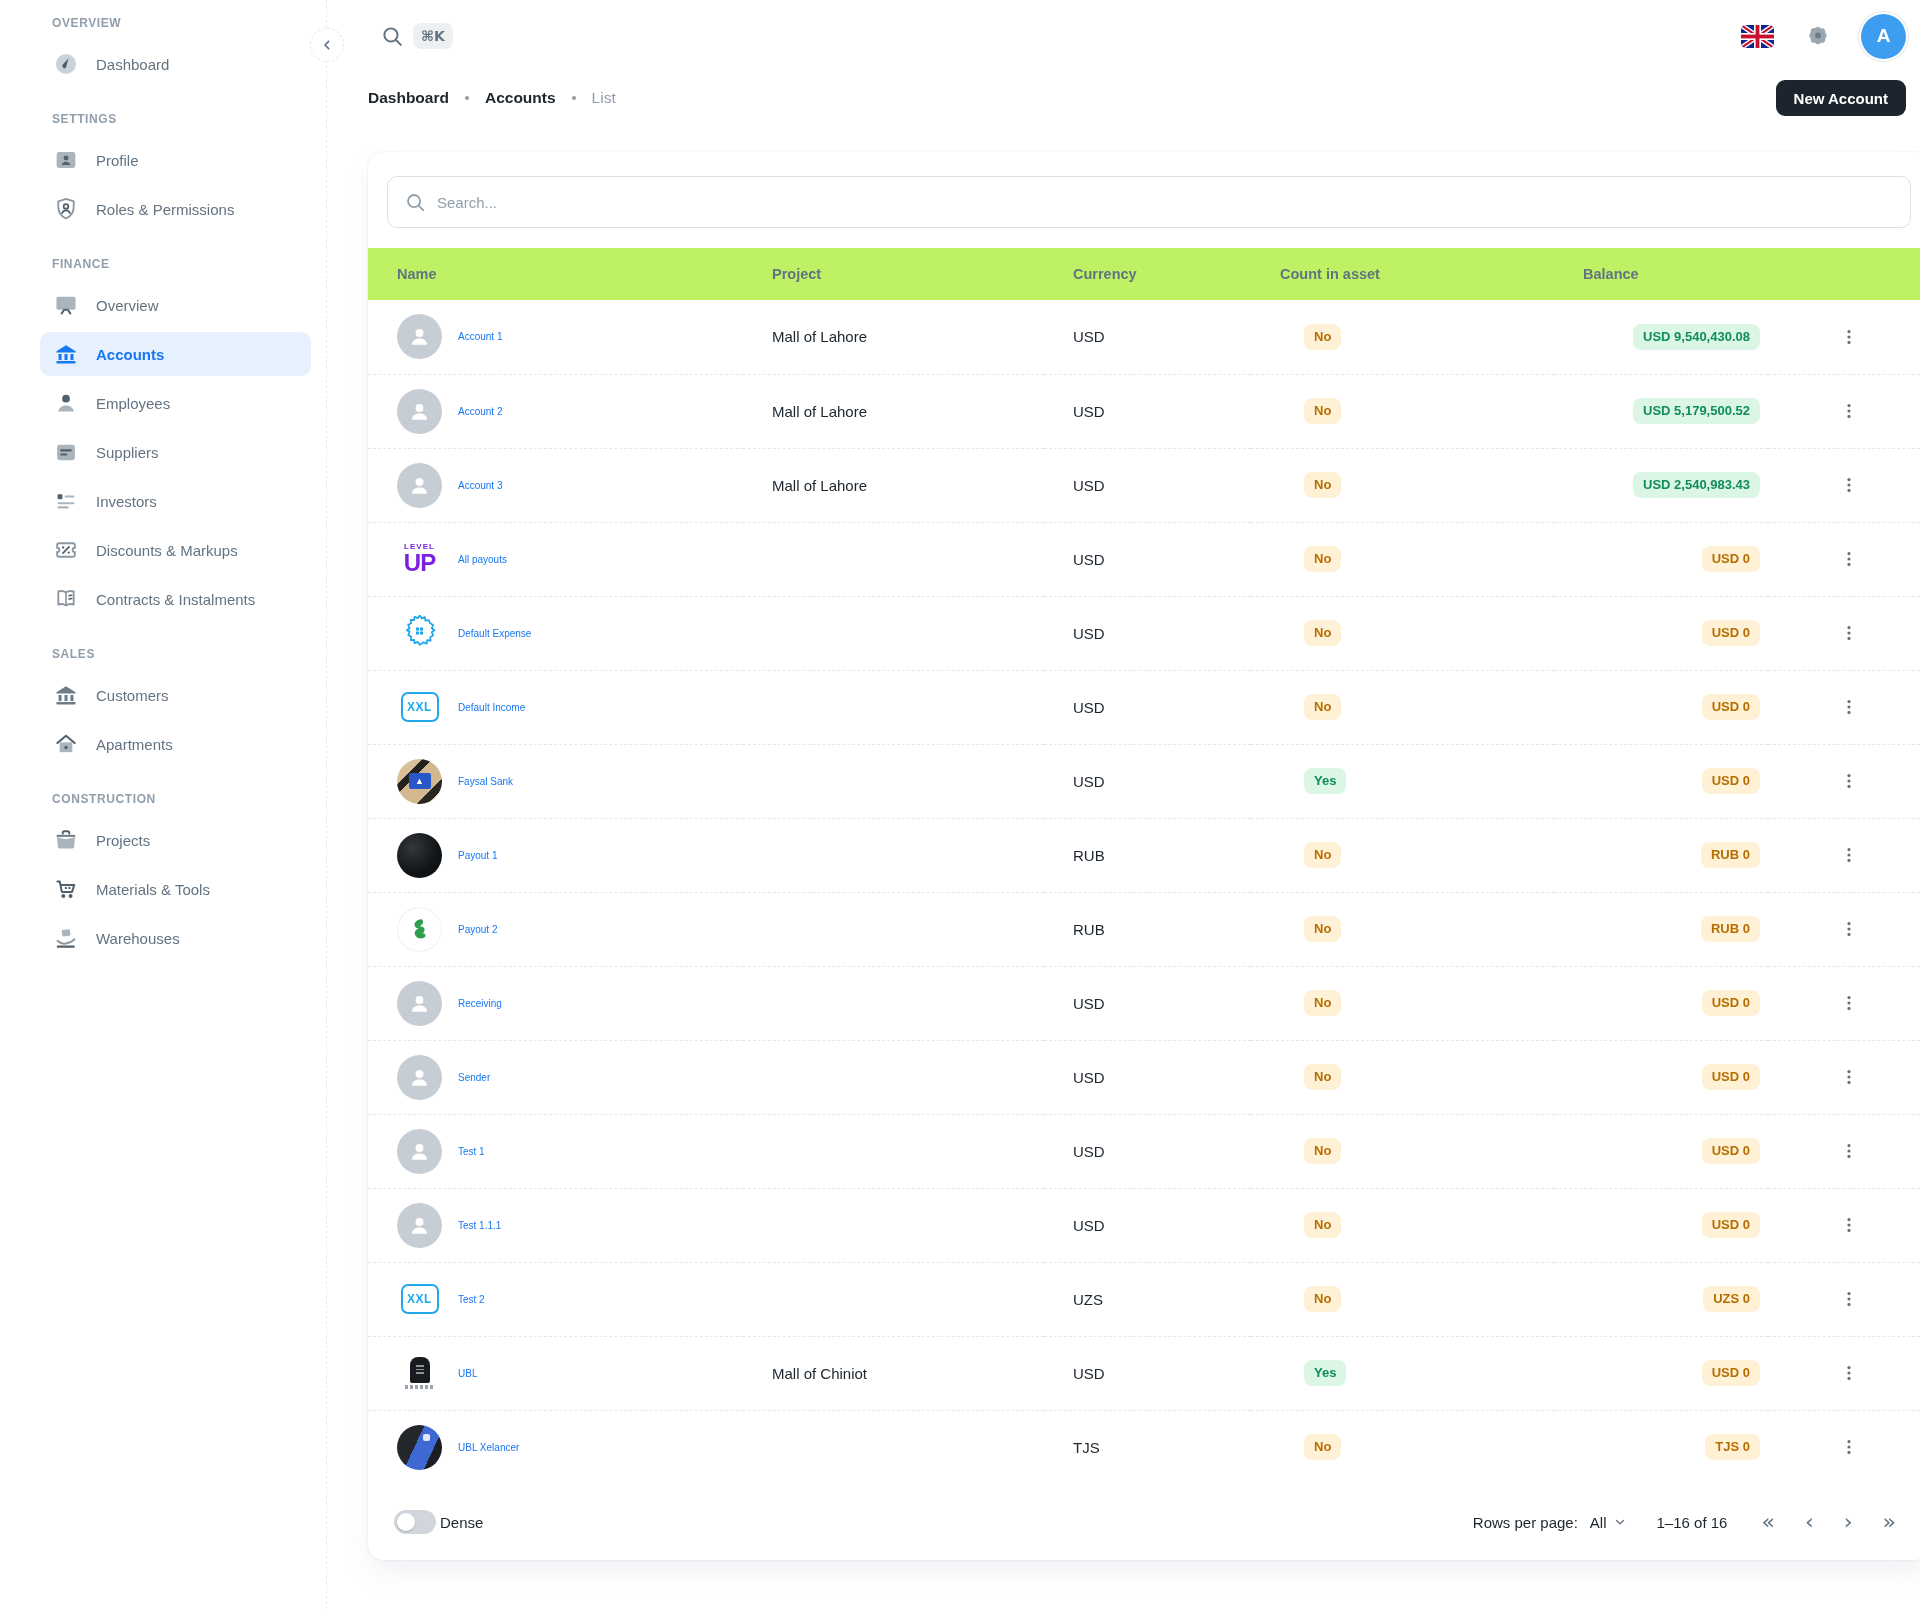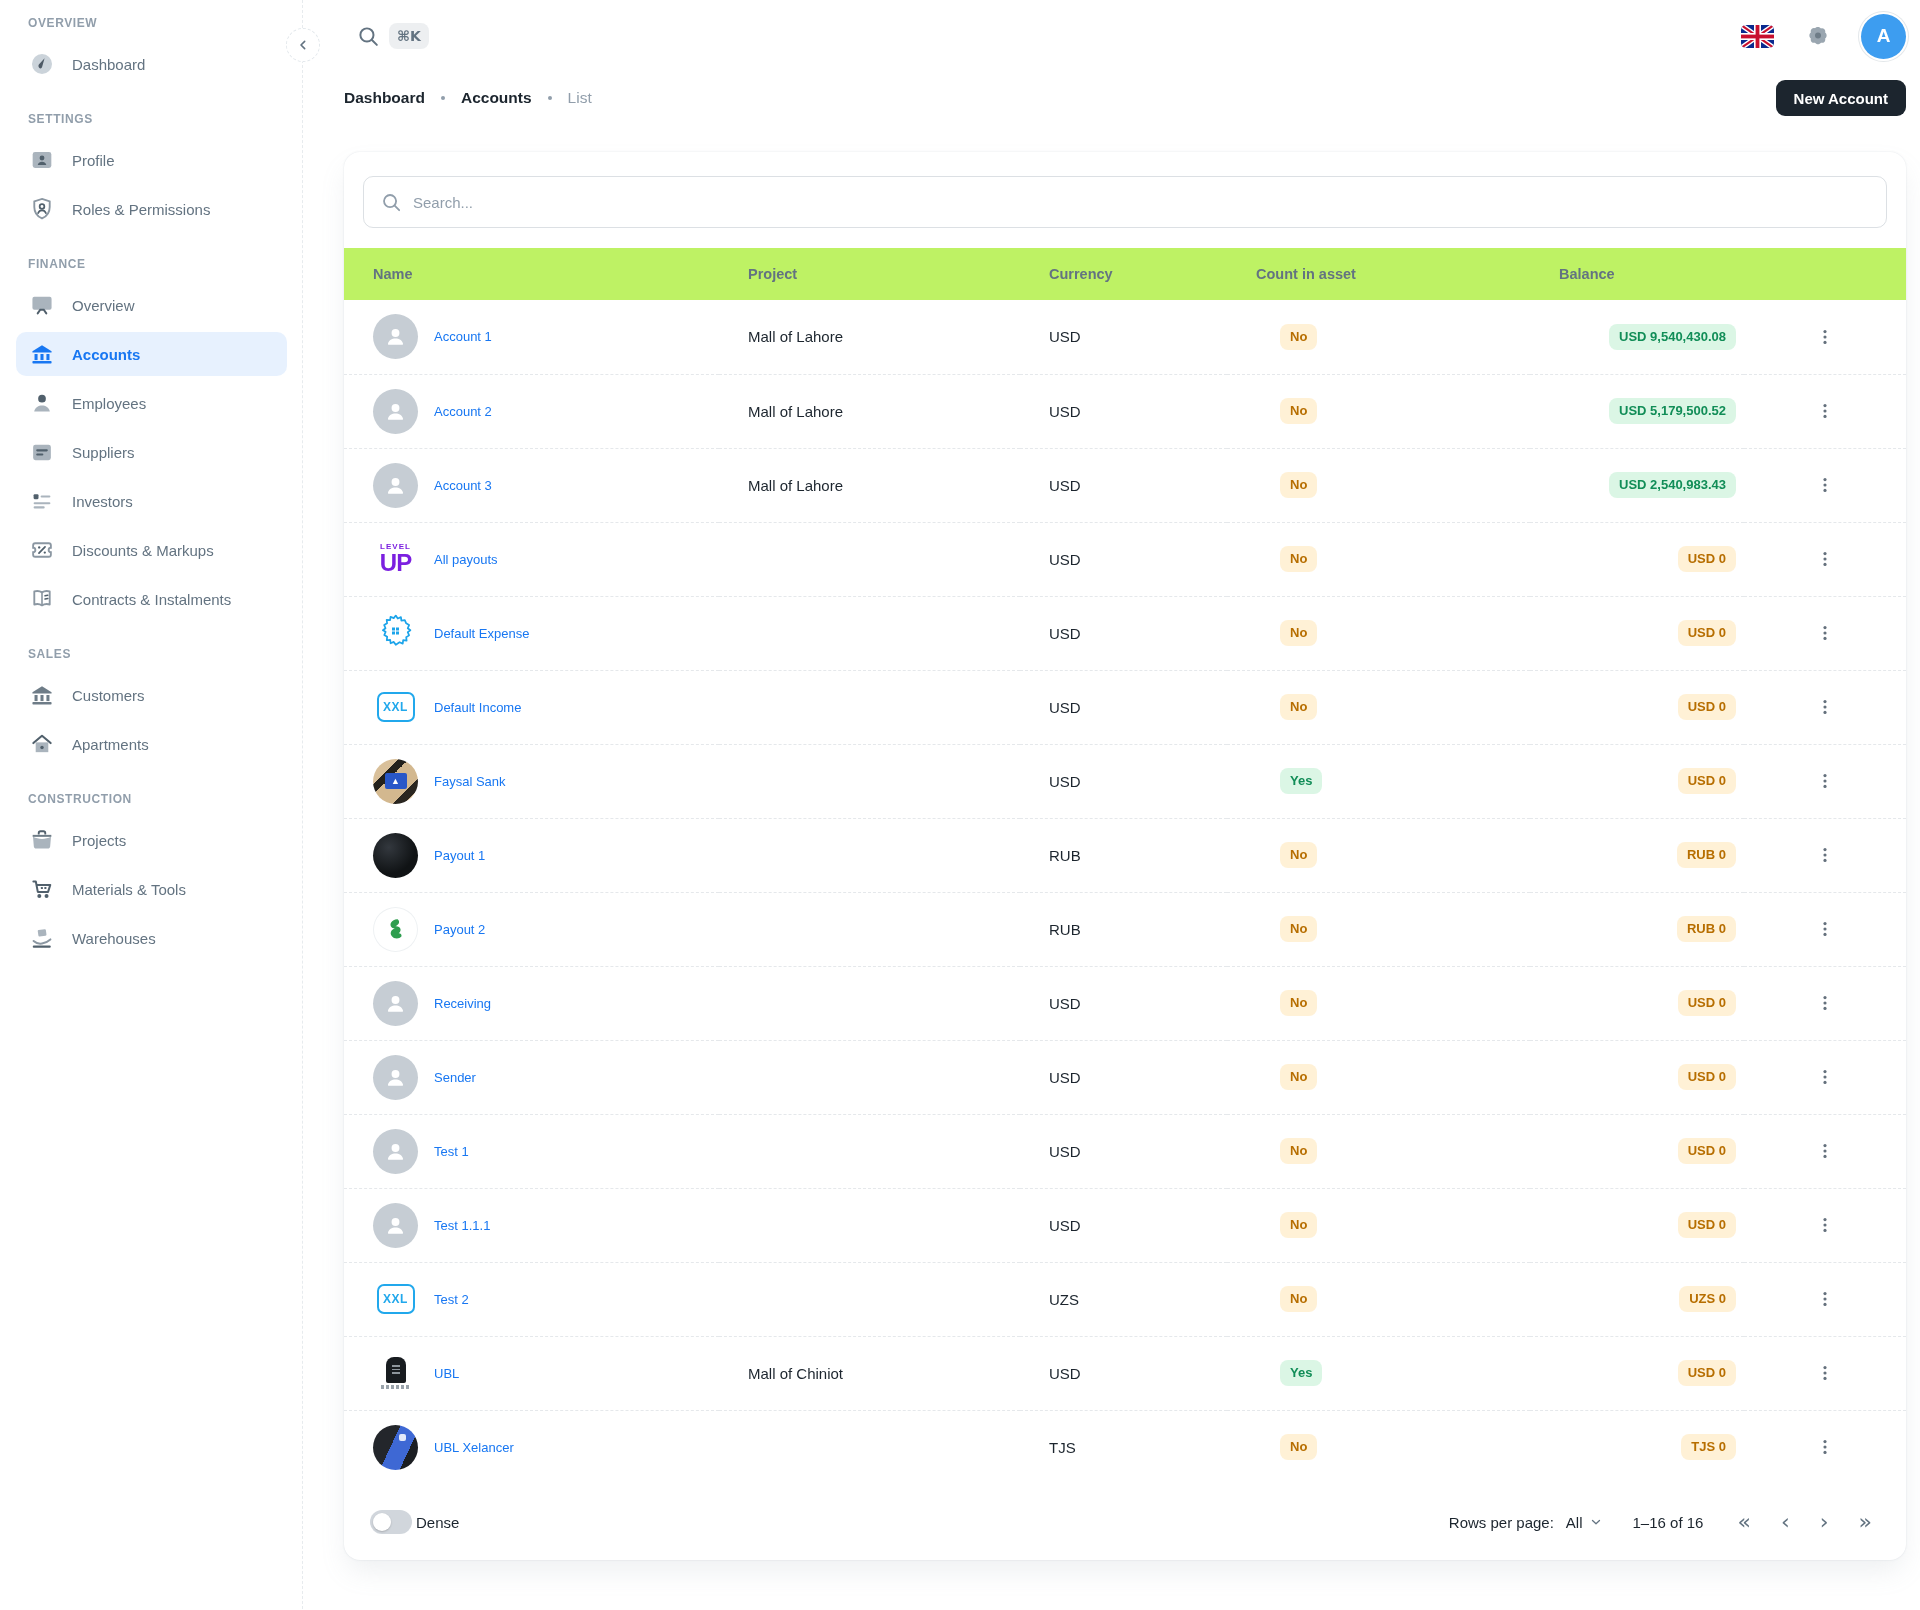--- a/index.html
+++ b/index.html
@@ -3,21 +3,21 @@
 <meta charset="utf-8">
 <style>
   * { margin:0; padding:0; box-sizing:border-box; }
   html,body { width:1920px; height:1610px; }
   body {
     font-family:"Liberation Sans","DejaVu Sans",sans-serif;
     background:#ffffff; color:#1C252E; display:flex; overflow:hidden;
     -webkit-font-smoothing:antialiased;
   }
   
-  .sidebar { width:303px; flex:0 0 303px; padding:6px 16px 0 16px; position:relative; }
+  .sidebar { width:303px; flex:0 0 303px; padding:6px 16px 0 16px; position:relative;margin-left:24px; }
   .sidebar-edge { position:absolute; top:0; right:0; bottom:-1700px; border-right:1px dashed #e7ebee; }
   .collapse-btn {
     position:absolute; top:28px; right:-17px; width:34px; height:34px; border-radius:50%;
     background:#fff; border:1px dashed #e3e8ec; display:flex; align-items:center; justify-content:center;
     color:#637381; z-index:5; cursor:pointer;
   }
   .nav-section-label {
     font-size:12px; font-weight:700; letter-spacing:.6px; text-transform:uppercase;
     color:#919EAB; padding:0 12px; height:18px; line-height:18px; margin:24px 0 10px 0;
   }
@@ -72,21 +72,21 @@
   table { border-collapse:collapse; table-layout:fixed; width:1562px; }
   col.c-name{width:375px} col.c-project{width:301px} col.c-currency{width:207px}
   col.c-count{width:303px} col.c-balance{width:214px} col.c-actions{width:162px}
   thead th {
     background:#bef264; height:52px; text-align:left; font-size:14.5px; font-weight:600;
     color:#637381; padding-left:29px;
   }
   tbody td { height:74px; padding-left:29px; font-size:15px; color:#1C252E; vertical-align:middle; }
   tbody tr + tr td { border-top:1px dashed rgba(145,158,171,.24); }
   .name-cell { display:flex; align-items:center; gap:16px; }
-  .acc-link { color:#1877F2; text-decoration:none; font-size:13px; cursor:pointer; }
+  .acc-link { color:#1877F2; text-decoration:none; font-size:10px; cursor:pointer; }
   .badge {
     display:inline-block; padding:3px 10px; border-radius:8px; font-size:13px;
     font-weight:700; line-height:20px; white-space:nowrap;
   }
   .badge.success { color:#118D57; background:rgba(34,197,94,.16); }
   .badge.warning { color:#B76E00; background:rgba(255,171,0,.16); }
   td.count-cell .badge { margin-left:24px; }
   td.balance-cell { text-align:right; padding-right:8px; padding-left:0; }
   td.actions-cell { text-align:center; padding-left:0; }
   .kebab { display:inline-flex; cursor:pointer; padding:8px; border-radius:50%; }

